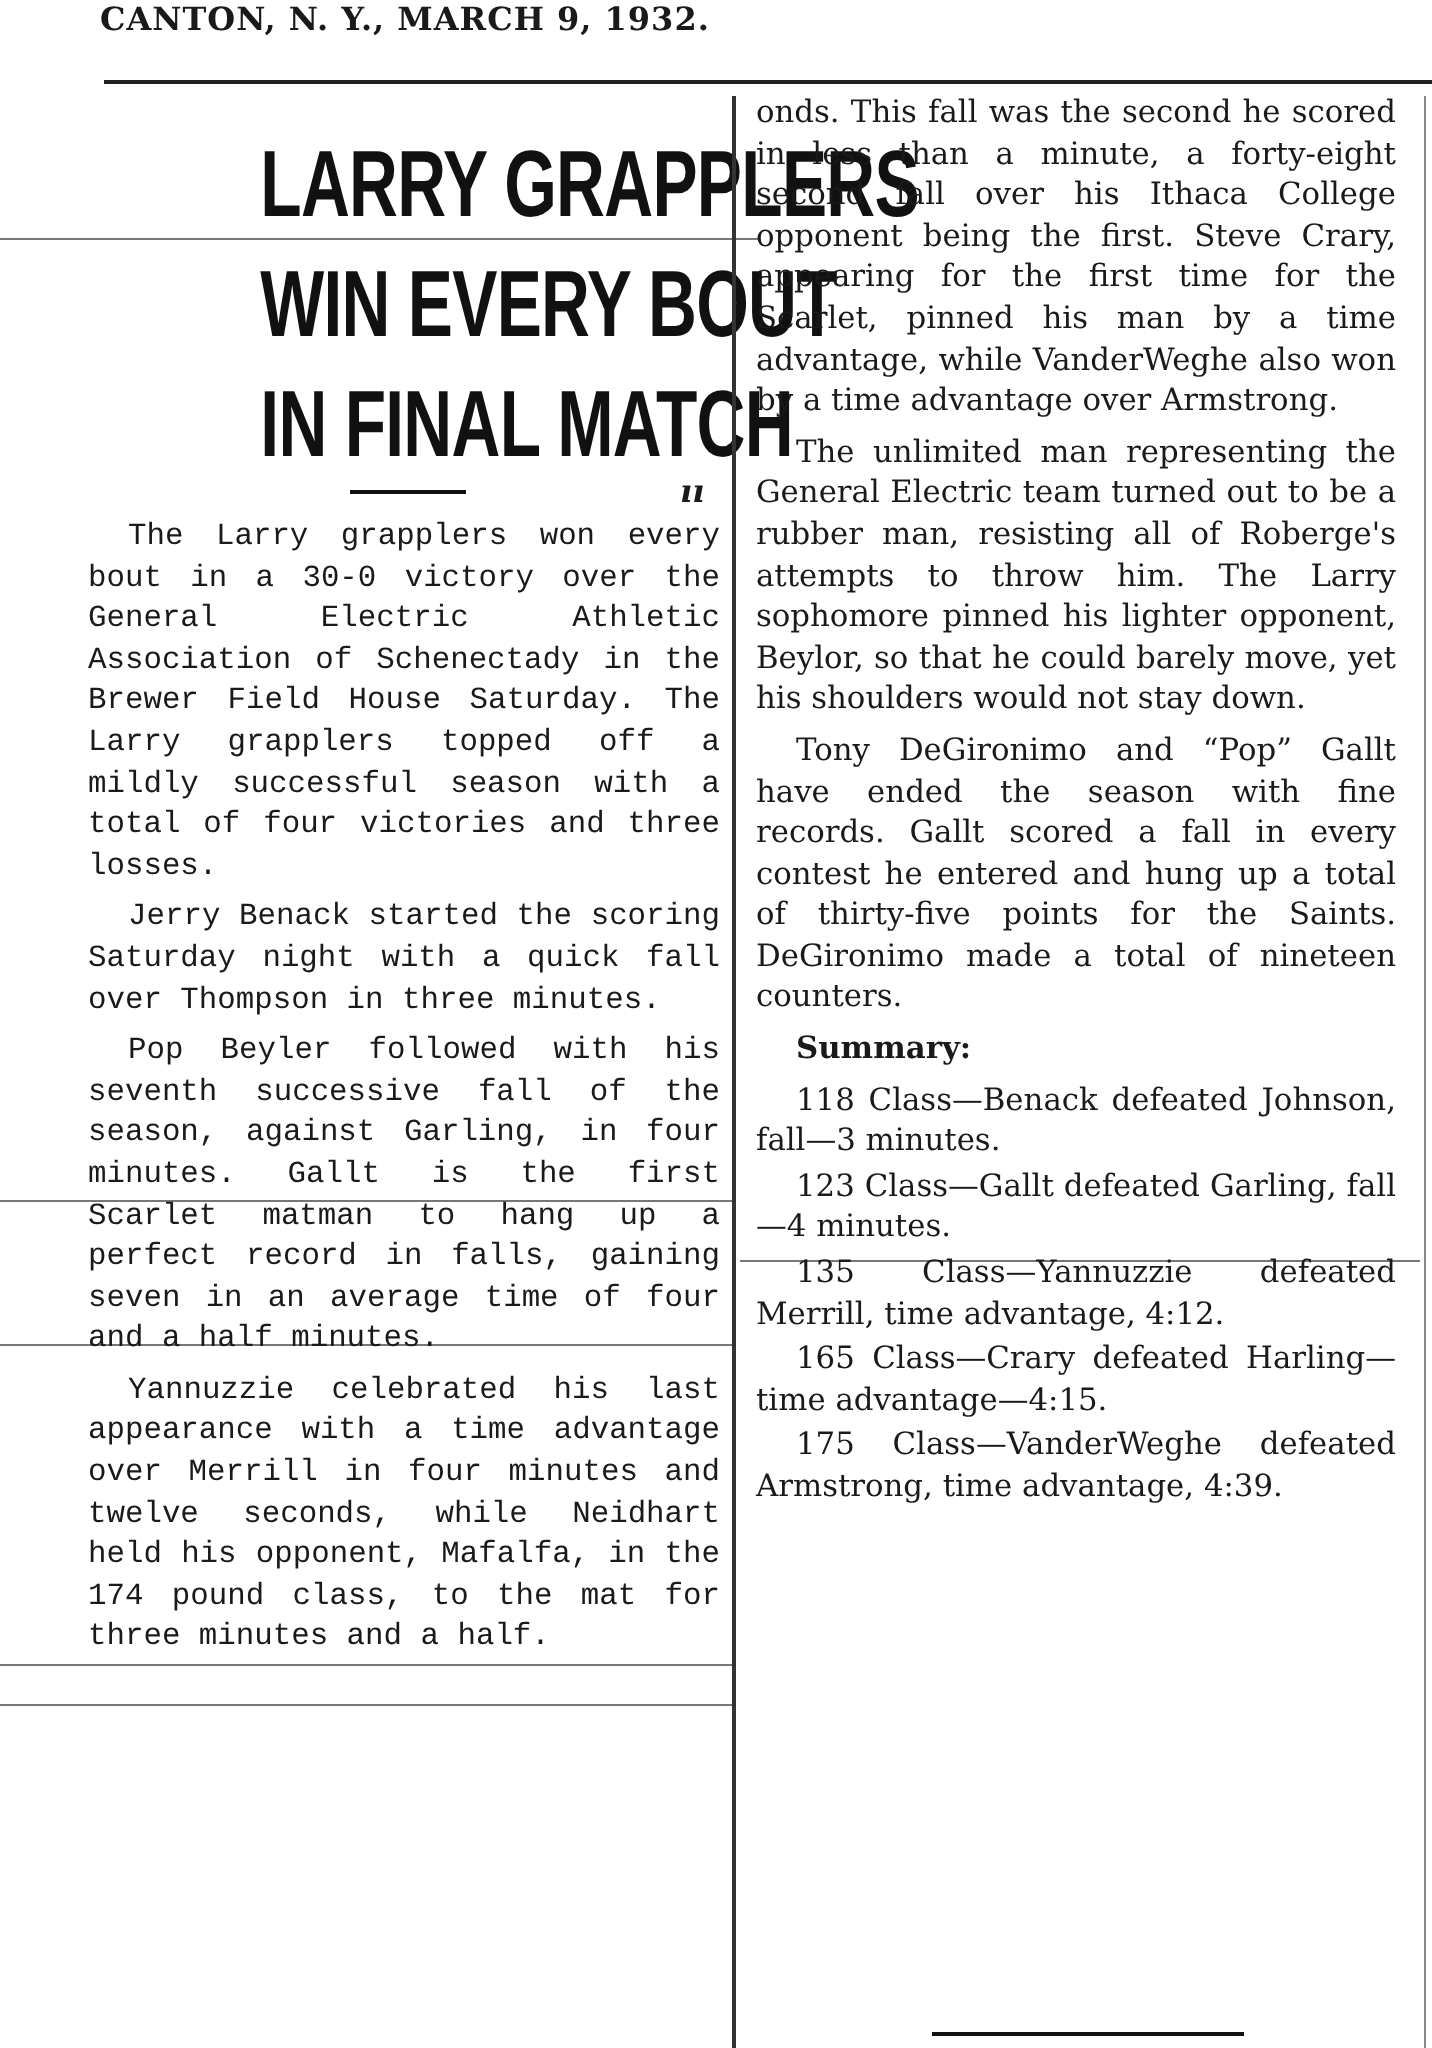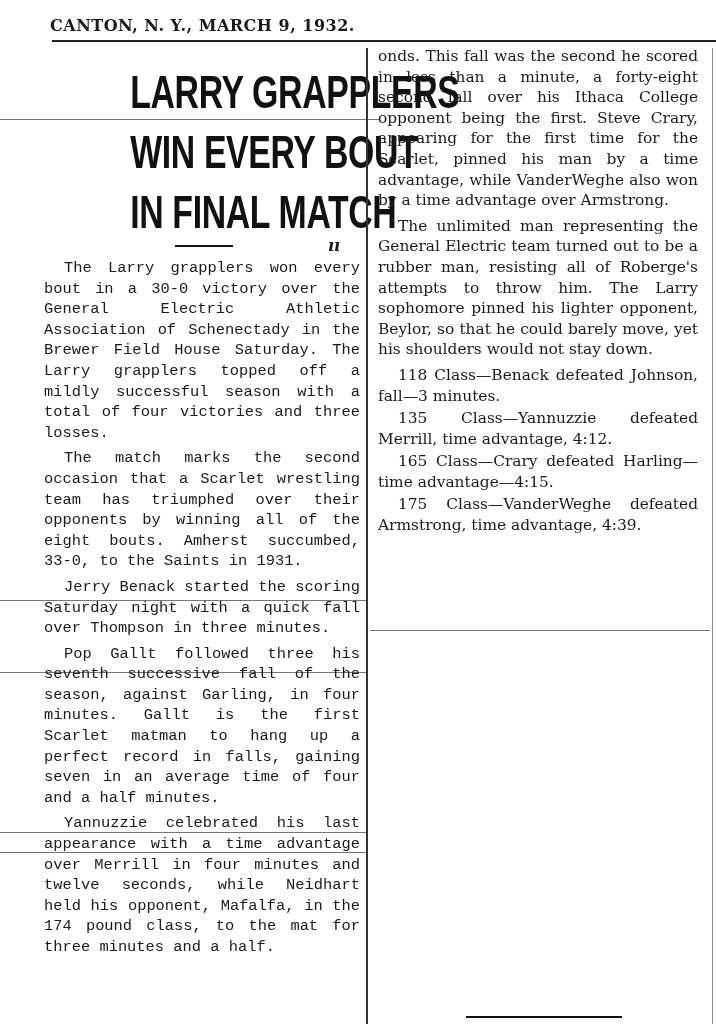--- a/index.html
+++ b/index.html
@@ -3,21 +3,21 @@
 <meta charset="utf-8">
 <style>
   html, body { margin: 0; padding: 0; }
   body {
     width: 716px; height: 1024px; overflow: hidden;
     background: #ffffff; color: #1a1a1a;
     font-family: "DejaVu Serif", "Liberation Serif", serif;
     position: relative;
   }
   .dateline {
-    position: absolute; left: 50px; top: 16px; width: 330px;
+    position: absolute; left: 50px; top: 0; width: 330px;
     font-family: "DejaVu Serif", serif; font-weight: bold;
     font-size: 16px; letter-spacing: 0.5px; white-space: nowrap;
   }
   .top-rule {
     position: absolute; left: 52px; top: 40px; width: 664px; height: 2px;
     background: #222;
   }
   .scan-rule {
     position: absolute; left: 0; width: 380px; height: 1px;
     background: #777;
@@ -37,21 +37,21 @@
   }
   .headline div {
     font-size: 47px; line-height: 60px; transform: scaleX(0.72);
     transform-origin: right center; white-space: nowrap; letter-spacing: -0.5px;
   }
   .head-rule {
     position: absolute; left: 175px; top: 245px; width: 58px; height: 2px;
     background: #111;
   }
   .mark {
-    position: absolute; left: 328px; top: 236px;
+    position: absolute; left: 340px; top: 236px;
     font-size: 16px; font-weight: bold; font-style: italic; text-align: center;
   }
   .col {
     position: absolute; font-size: 15.4px; line-height: 20.6px;
     text-align: justify;
   }
   .col-left { left: 44px; top: 258px; width: 316px; font-family: Liberation Mono, monospace; }
   .col-right { left: 378px; top: 46px; width: 320px; }
   .col p { margin: 0 0 5px 0; text-indent: 20px; }
   .col p.noindent { text-indent: 0; }
@@ -82,28 +82,30 @@
 <div class="scan-rule" style="left:370px; top:630px; width:340px;"></div>
 
 <div class="head-rule"></div>
 <div class="mark">ıı</div>
 
 <div class="col-divider"></div>
 <div class="col-divider-right"></div>
 
 <div class="col col-left">
   <p>The Larry grapplers won every bout in a 30-0 victory over the General Electric Athletic Association of Schenectady in the Brewer Field House Saturday. The Larry grapplers topped off a mildly successful season with a total of four victories and three losses.</p>
-  <p>The match marks the second occasion that a Scarlet wrestling team has triumphed over their opponents by winning all of the eight bouts. Amherst succumbed, 33-0, to the Saints in 1931.</p>
   <p>Jerry Benack started the scoring Saturday night with a quick fall over Thompson in three minutes.</p>
-  <p>Pop Gallt followed three his seventh successive fall of the season, against Garling, in four minutes. Gallt is the first Scarlet matman to hang up a perfect record in falls, gaining seven in an average time of four and a half minutes.</p>
+  <p>Pop Beyler followed with his seventh successive fall of the season, against Garling, in four minutes. Gallt is the first Scarlet matman to hang up a perfect record in falls, gaining seven in an average time of four and a half minutes.</p>
   <p>Yannuzzie celebrated his last appearance with a time advantage over Merrill in four minutes and twelve seconds, while Neidhart held his opponent, Mafalfa, in the 174 pound class, to the mat for three minutes and a half.</p>
 </div>
 
 <div class="col col-right">
   <p class="noindent">onds. This fall was the second he scored in less than a minute, a forty-eight second fall over his Ithaca College opponent being the first. Steve Crary, appearing for the first time for the Scarlet, pinned his man by a time advantage, while VanderWeghe also won by a time advantage over Armstrong.</p>
   <p>The unlimited man representing the General Electric team turned out to be a rubber man, resisting all of Roberge's attempts to throw him. The Larry sophomore pinned his lighter opponent, Beylor, so that he could barely move, yet his shoulders would not stay down.</p>
+  <p>Tony DeGironimo and “Pop” Gallt have ended the season with fine records. Gallt scored a fall in every contest he entered and hung up a total of thirty-five points for the Saints. DeGironimo made a total of nineteen counters.</p>
+  <p class="summary-label">Summary:</p>
   <p class="summary-row">118 Class—Benack defeated Johnson, fall—3 minutes.</p>
+  <p class="summary-row">123 Class—Gallt defeated Garling, fall—4 minutes.</p>
   <p class="summary-row">135 Class—Yannuzzie defeated Merrill, time advantage, 4:12.</p>
   <p class="summary-row">165 Class—Crary defeated Harling—time advantage—4:15.</p>
   <p class="summary-row">175 Class—VanderWeghe defeated Armstrong, time advantage, 4:39.</p>
 </div>
 
 <div class="end-rule"></div>
 
 </body></html>

